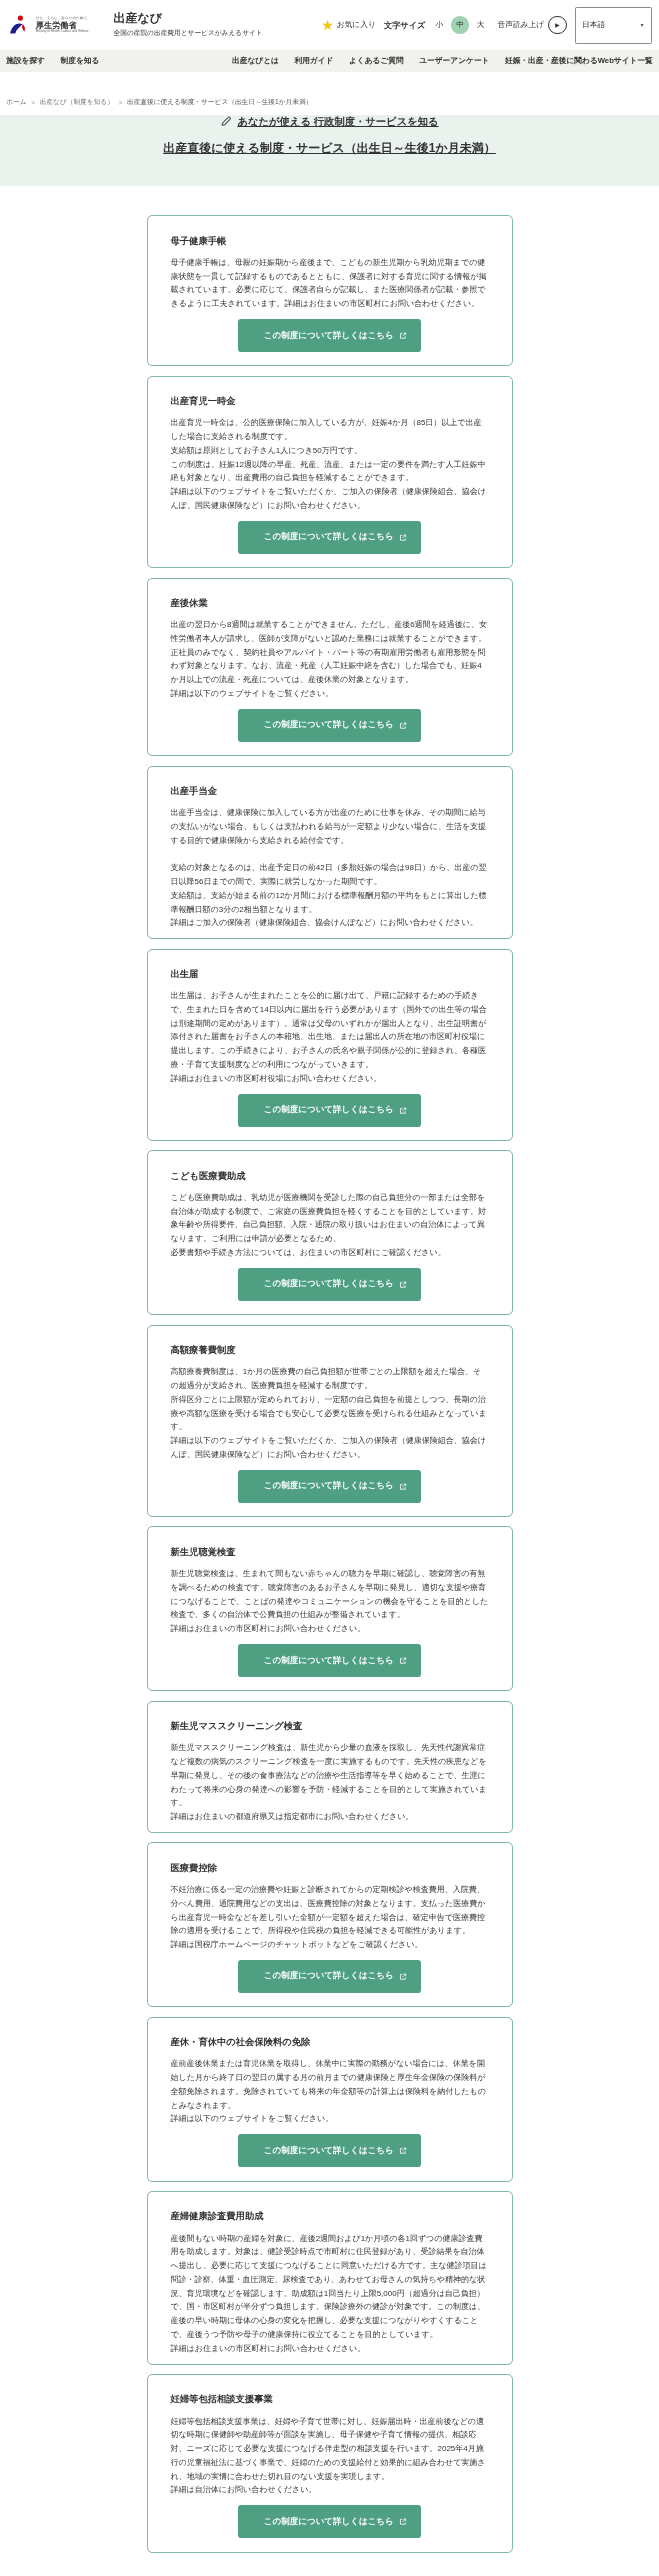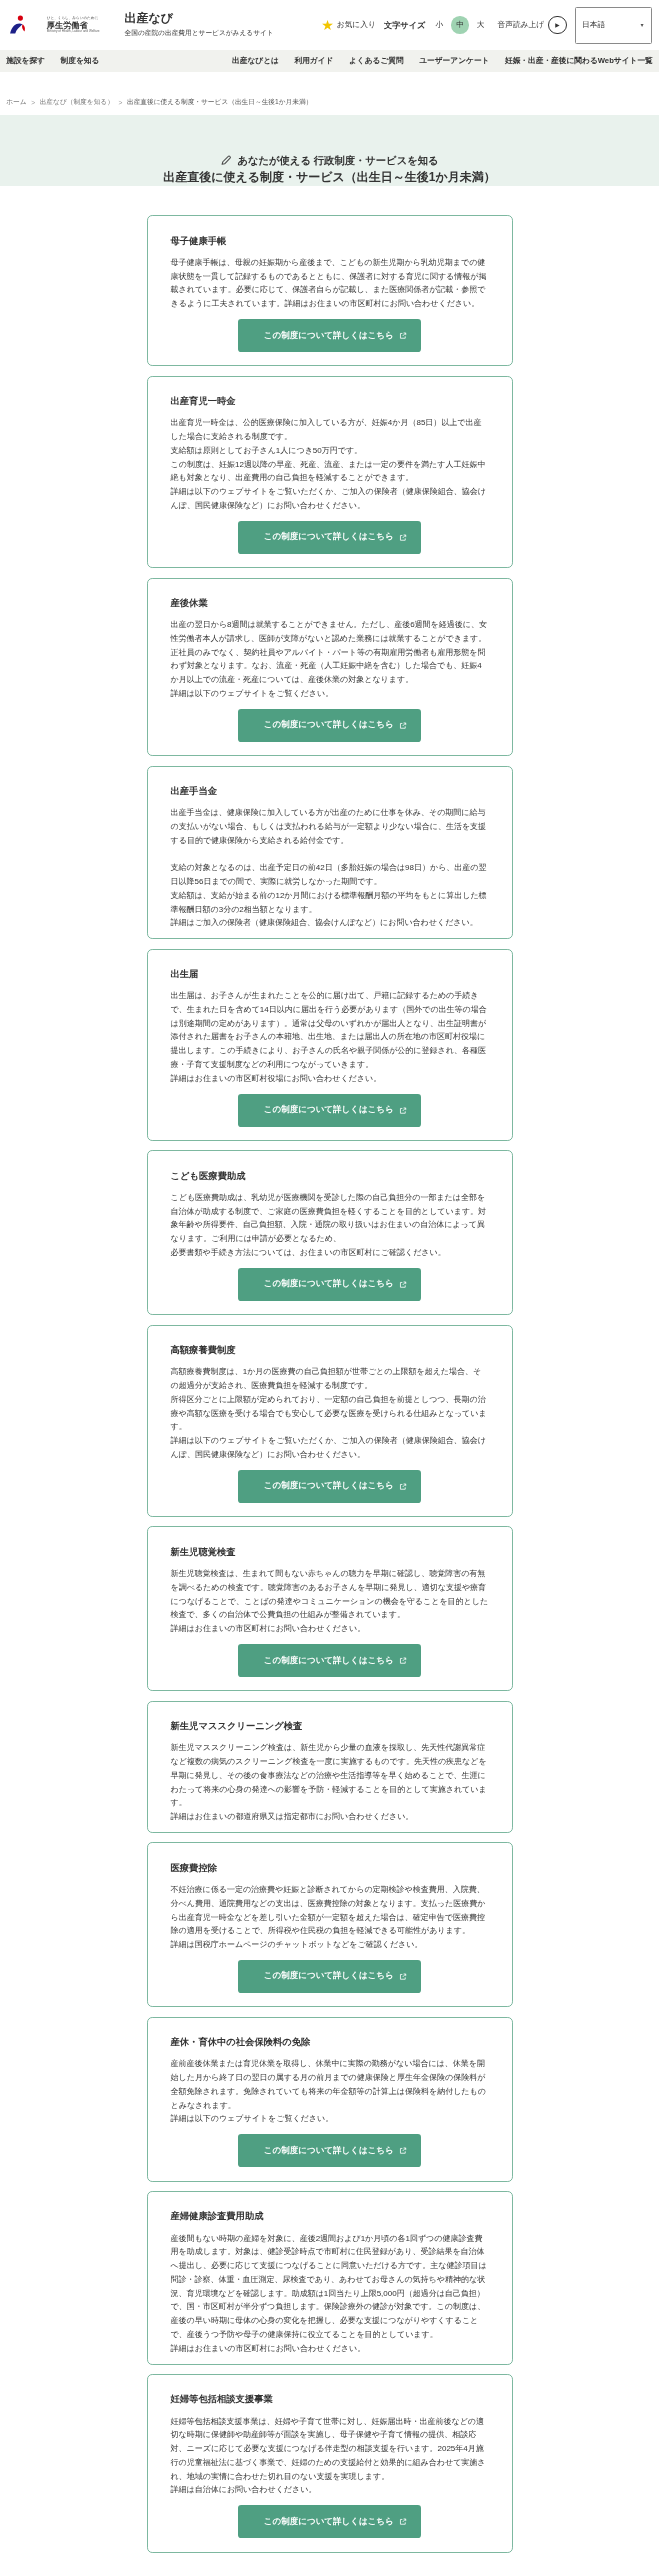--- a/index.html
+++ b/index.html
@@ -1,21 +1,21 @@
 <!DOCTYPE html>
 <html lang="ja" style="font-size:8.2px"><head>
 <meta charset="utf-8">
 <style>
   * { box-sizing: border-box; }
   body { margin:0; width:659px; background:#fff; color:#333;
          font-family:"Liberation Sans","DejaVu Sans",sans-serif; }
 
   
   .header { height:50px; display:flex; align-items:center; padding:0 7.2px; background:#fff; }
-  .mlogo { display:flex; align-items:center; gap:19px; cursor:pointer; }
+  .mlogo { display:flex; align-items:center; gap:8px; cursor:pointer; }
   .mlogo-texts { line-height:1.1; }
   .mlogo-tag { font-size:3.6px; color:#444; }
   .mlogo-name { font-size:8.2px; font-weight:bold; }
   .mlogo-en { font-size:3.1px; color:#666; }
   .title-block { margin-left:25px; cursor:pointer; }
   .site-title { font-size:12px; font-weight:bold; line-height:1;font-family:Liberation Serif, serif; }
   .site-sub { font-size:6.7px; margin-top:4.1px; }
   .utils { margin-left:auto; display:flex; align-items:center; gap:8.2px; }
   .fav { display:flex; align-items:center; gap:3.1px; font-size:7.7px; cursor:pointer; }
   .star { color:#f2c500; font-size:14px; line-height:1; }
@@ -39,21 +39,21 @@
   .nav-item { cursor:pointer; white-space:nowrap; }
 
   
   .crumb { padding:26px 6.2px 8.2px; font-size:6.7px; color:#767676; display:flex; gap:4.6px; align-items:center; }
   .crumb .sep { color:#9a9a9a; }
   .crumb .link { cursor:pointer; }
   .crumb .current { color:#555; }
 
   
   .hero { height:71px; background:#e9f2ed; display:flex; flex-direction:column;
-          align-items:center; justify-content:flex-end; gap:1px; }
+          align-items:center; justify-content:flex-start; gap:10px;text-decoration:underline; }
   .hero-eyebrow { display:flex; align-items:center; gap:4.6px; font-size:10.3px; font-weight:bold; }
   .hero-title { font-size:12px; font-weight:bold; }
 
   
   .main { padding:29px 0 61px; background:#fff; }
   .card { width:366px; margin:0 auto 9.3px; border:0.5px solid #7db8a0; border-radius:5.2px;
           background:#fff; padding:18.5px 23px 8.2px; }
   .card:last-child { margin-bottom:0; }
   .card h3 { margin:0 0 8.2px; font-size:9.3px; font-weight:bold; }
   .card-body { font-size:8px; line-height:1.72; white-space:pre-line; }

